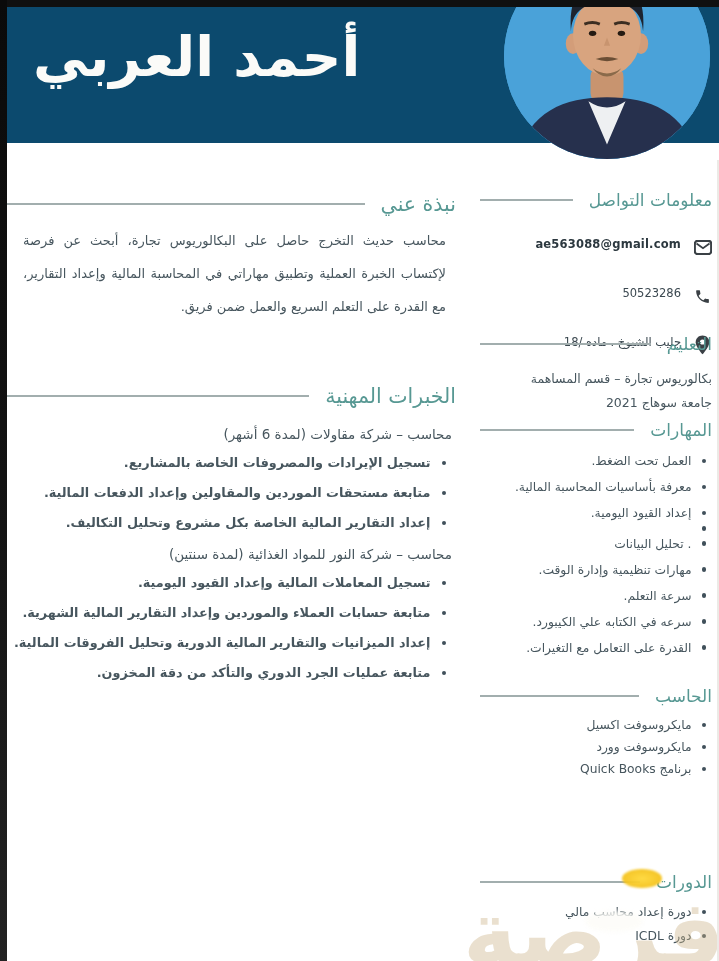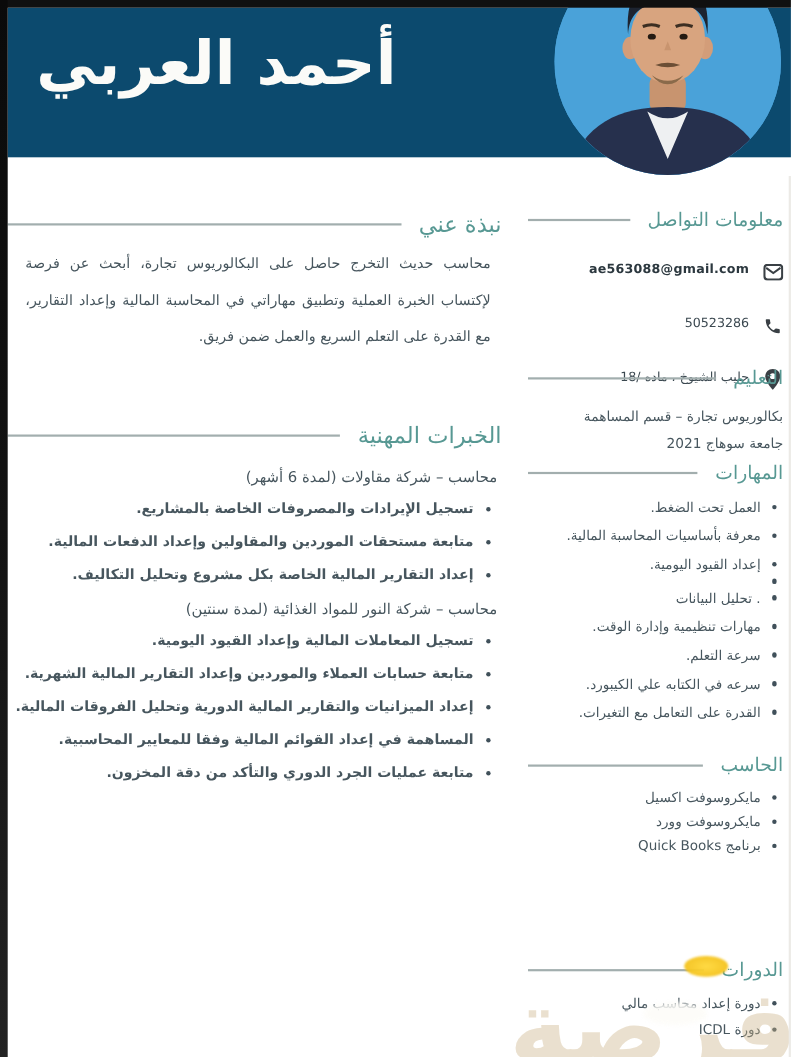--- a/index.html
+++ b/index.html
@@ -133,24 +133,20 @@
         <li>
           <span class="dot"></span>
           <span>متابعة حسابات العملاء والموردين وإعداد التقارير المالية الشهرية.</span>
         </li>
 
         <li>
           <span class="dot"></span>
           <span>إعداد الميزانيات والتقارير المالية الدورية وتحليل الفروقات المالية.</span>
         </li>
 
-        <li>
-          <span class="dot"></span>
-          <span>المساهمة في إعداد القوائم المالية وفقا للمعايير المحاسبية.</span>
-        </li>
 
         <li>
           <span class="dot"></span>
           <span>متابعة عمليات الجرد الدوري والتأكد من دقة المخزون.</span>
         </li>
       </ul>
   </div>
 
   <div class="sec sec-contact">
     <div class="h-row">

